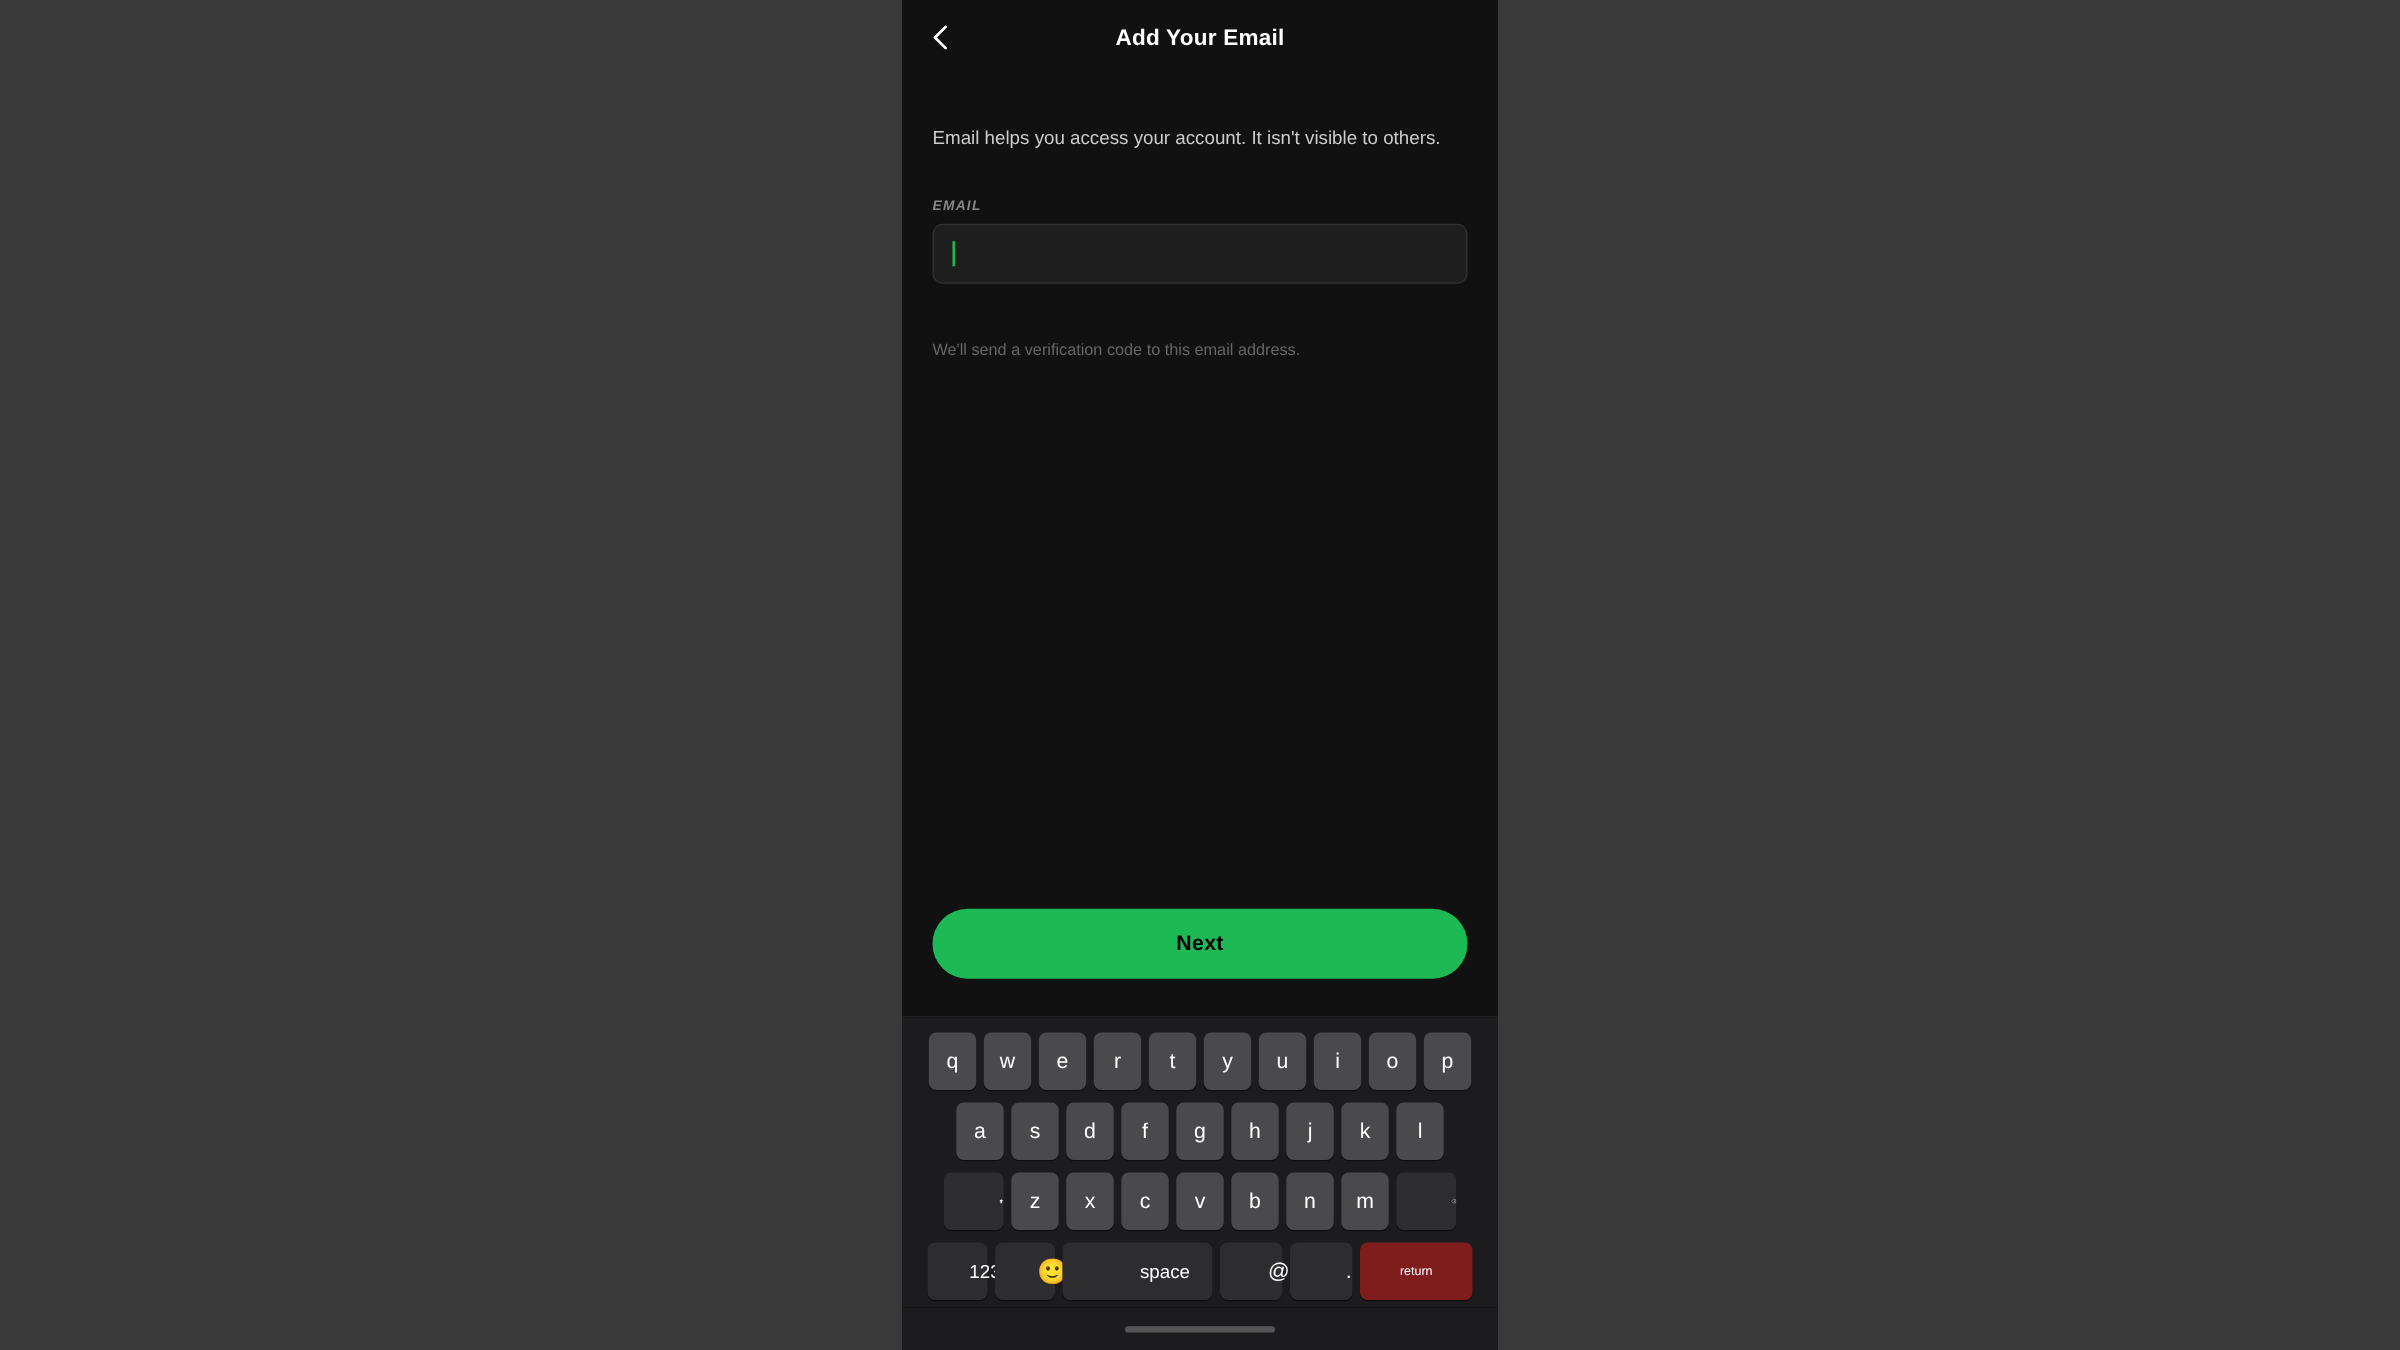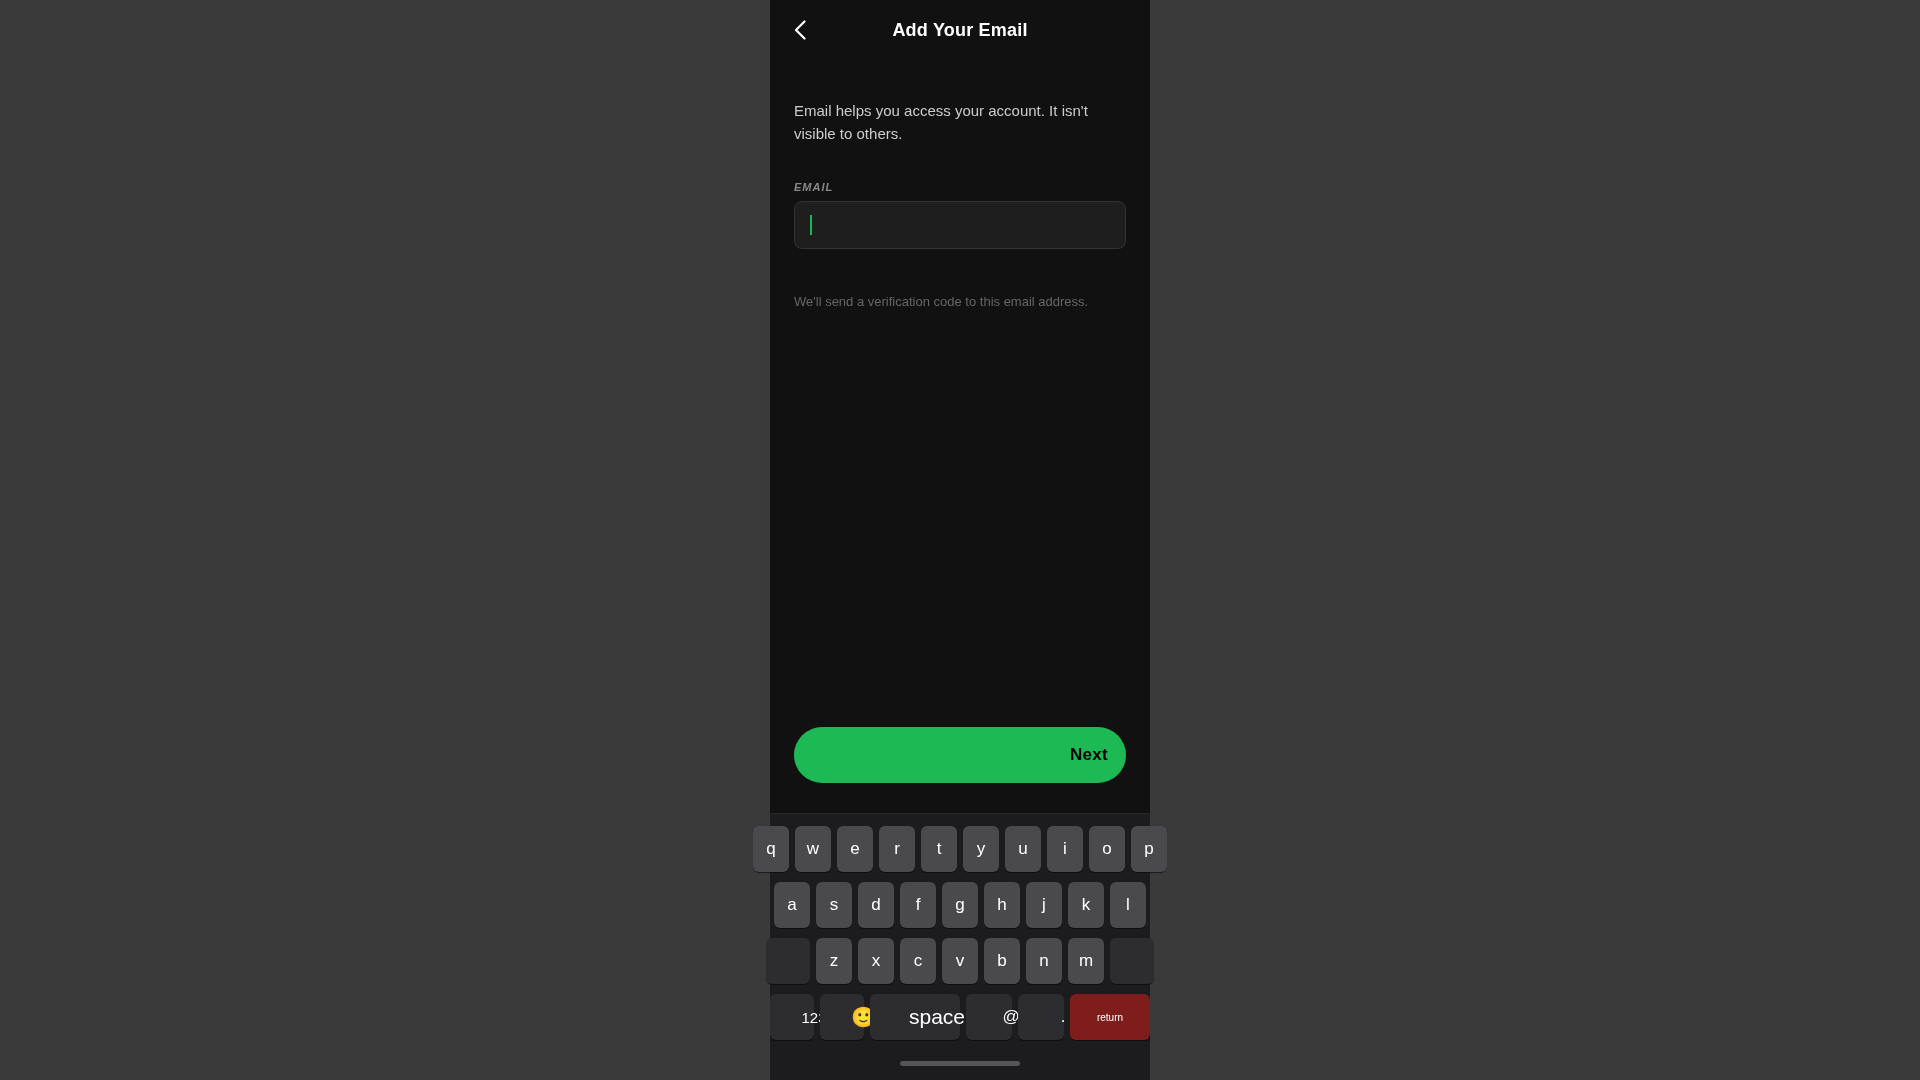--- a/index.html
+++ b/index.html
@@ -9,21 +9,21 @@
       height: 1080px;
       background-color: #3a3a3a;
       display: flex;
       justify-content: center;
       align-items: flex-start;
       font-family: -apple-system, BlinkMacSystemFont, 'Helvetica Neue', Arial, sans-serif;
       overflow: hidden;
     }
 
     .phone-container {
-      width: 380px;
+      width: 476px;
       height: 1080px;
       background-color: #000;
       display: flex;
       flex-direction: column;
       position: relative;
     }
 
     
     .app-bar {
       display: flex;
@@ -130,21 +130,20 @@
       background-color: #1DB954;
       color: #000;
       border: none;
       border-radius: 50px;
       font-size: 17px;
       font-weight: 700;
       padding: 18px;
       cursor: pointer;
       letter-spacing: 0.3px;
       margin-bottom: 0;
-      text-align: right;
     }
 
     
     .keyboard-separator {
       height: 1px;
       background-color: #2a2a2a;
     }
 
     
     .keyboard-area {
@@ -309,21 +308,21 @@
         <svg width="20" height="16" viewBox="0 0 24 18" fill="none" xmlns="http://www.w3.org/2000/svg">
           <path d="M9 1H23V17H9L1 9L9 1Z" stroke="white" stroke-width="1.5" fill="none"></path>
           <path d="M13 6L19 12M19 6L13 12" stroke="white" stroke-width="1.8" stroke-linecap="round"></path>
         </svg>
       </button>
     </div>
 
     <div class="keyboard-row">
       <button class="key-btn special wide" style="font-size:15px;">123</button>
       <button class="key-btn special wide" style="font-size:20px;">🙂</button>
-      <button class="key-btn special extra-wide" style="font-size:21px;">space</button>
+      <button class="key-btn special extra-wide" style="font-size:15px;">space</button>
       <button class="key-btn special at-btn">@</button>
       <button class="key-btn special dot-btn">.</button>
       <button class="key-btn return-btn">return</button>
     </div>
 
   </div>
 
   <div class="bottom-bar-indicator">
     <div class="home-indicator"></div>
   </div>

